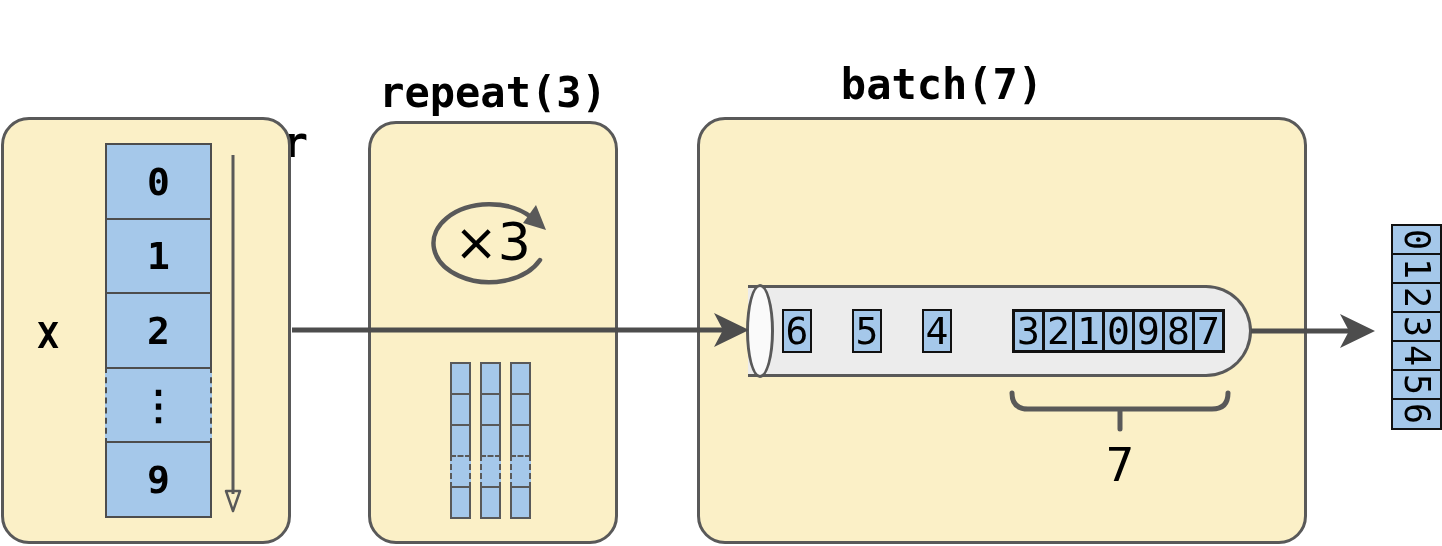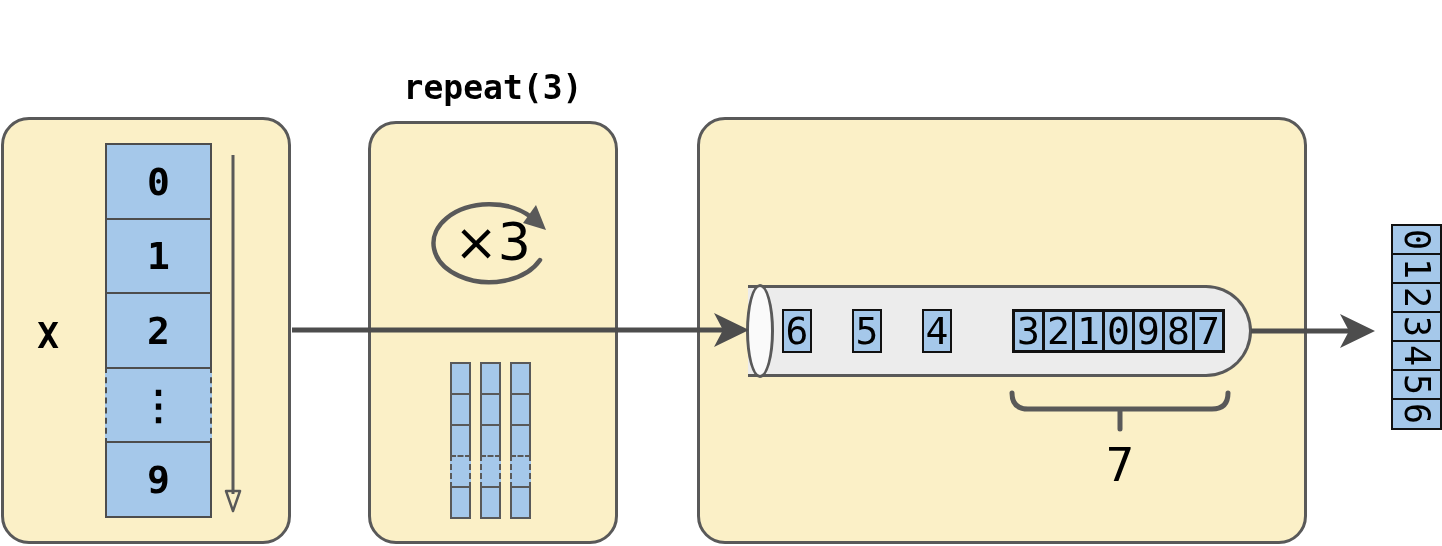--- a/index.html
+++ b/index.html
@@ -11,21 +11,21 @@
     --pipe-fill:#ECECEC;
     --pipe-end-fill:#FAFAFA;
     --arrow:#4D4D4D;
     --text:#000000;
   }
   *{box-sizing:border-box;margin:0;padding:0;}
   body{background:#ffffff;font-family:"DejaVu Sans Mono",monospace;color:var(--text);}
   #canvas{position:relative;width:1442px;height:546px;background:#ffffff;overflow:hidden;}
 
   
-  .stage-title{position:absolute;font-weight:700;font-size:33px;white-space:pre;}
+  .stage-title{position:absolute;font-weight:700;font-size:42px;white-space:pre;}
   .t1{left:0;top:2;width:292px;text-align:center;letter-spacing:3px;line-height:57px;}
   .t2{left:368px;top:68px;width:250px;text-align:center;}
   .t3{left:697px;top:60px;width:490px;text-align:center;}
 
   
   .box{position:absolute;background:var(--box-fill);border:3px solid var(--box-border);border-radius:28px;}
   .b1{left:1px;top:117px;width:290px;height:427px;}
   .b2{left:368px;top:121px;width:250px;height:423px;}
   .b3{left:697px;top:117px;width:610px;height:427px;}
 
@@ -87,20 +87,21 @@
 </head>
 <body>
 
 <div id="canvas">
 
   <div class="stage-title t1">
     <div>from_tensor</div>
     <div>_slices(X)</div>
   </div>
   <div class="stage-title t2">repeat(3)</div>
+  <div class="stage-title t3">batch(7)</div>
 
   <div class="box b1"></div>
   <div class="box b2"></div>
   <div class="box b3"></div>
 
   <div class="pipe"></div>
   <div class="pipe-end"></div>
 
   <svg class="overlay" width="1442" height="546" viewBox="0 0 1442 546">
     <g>

